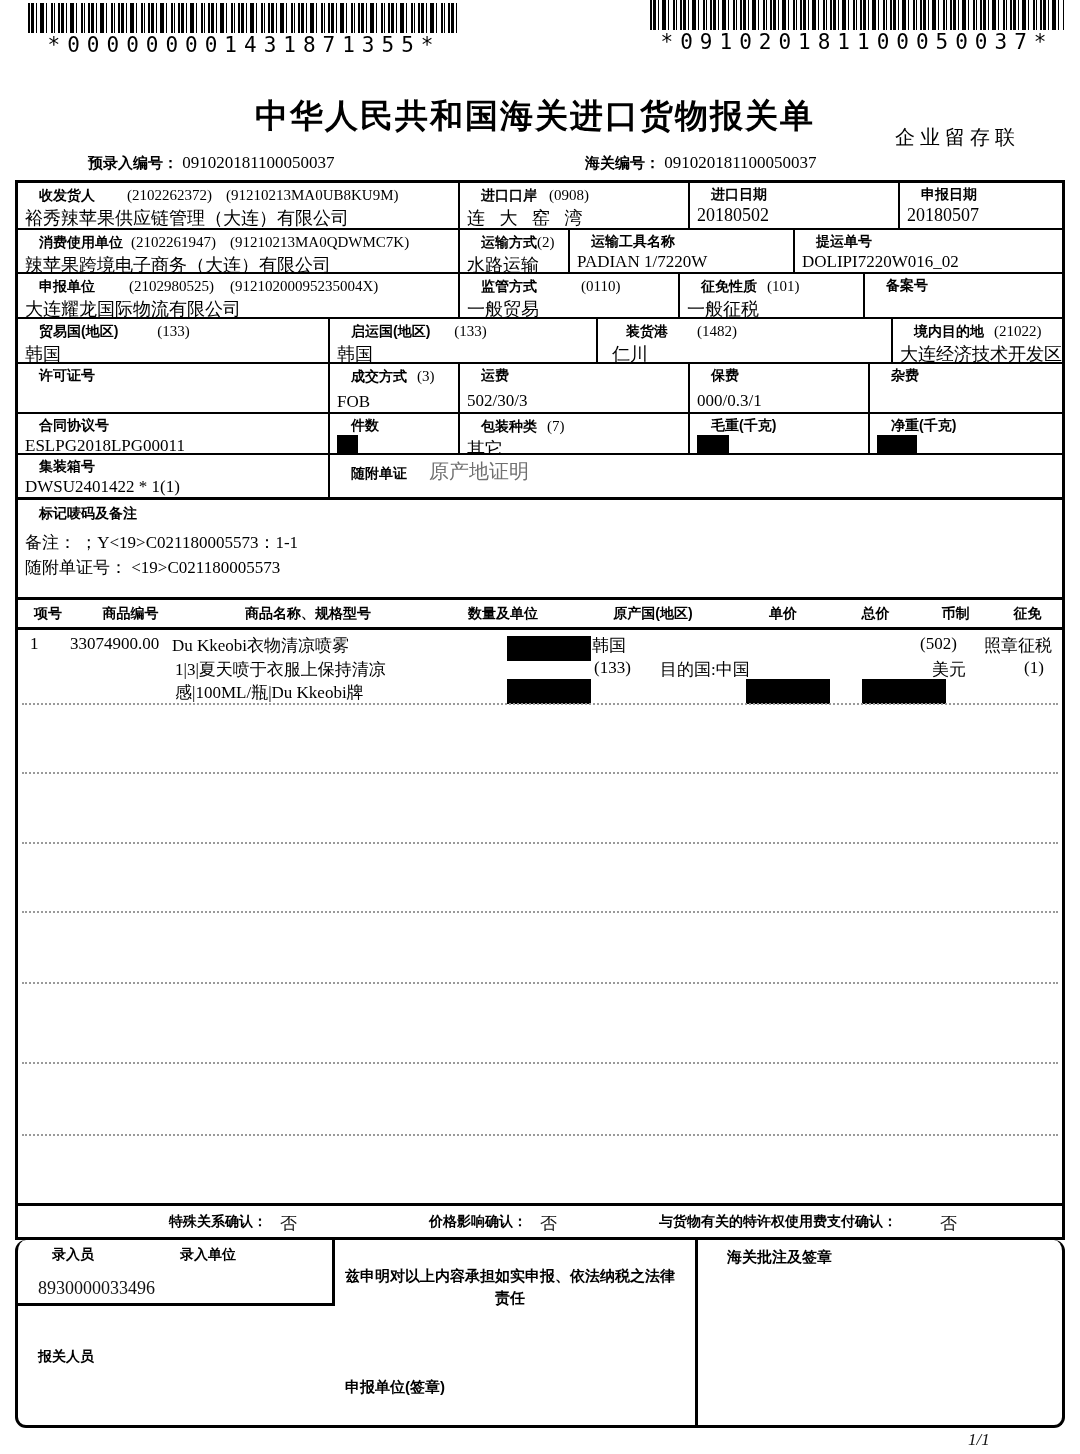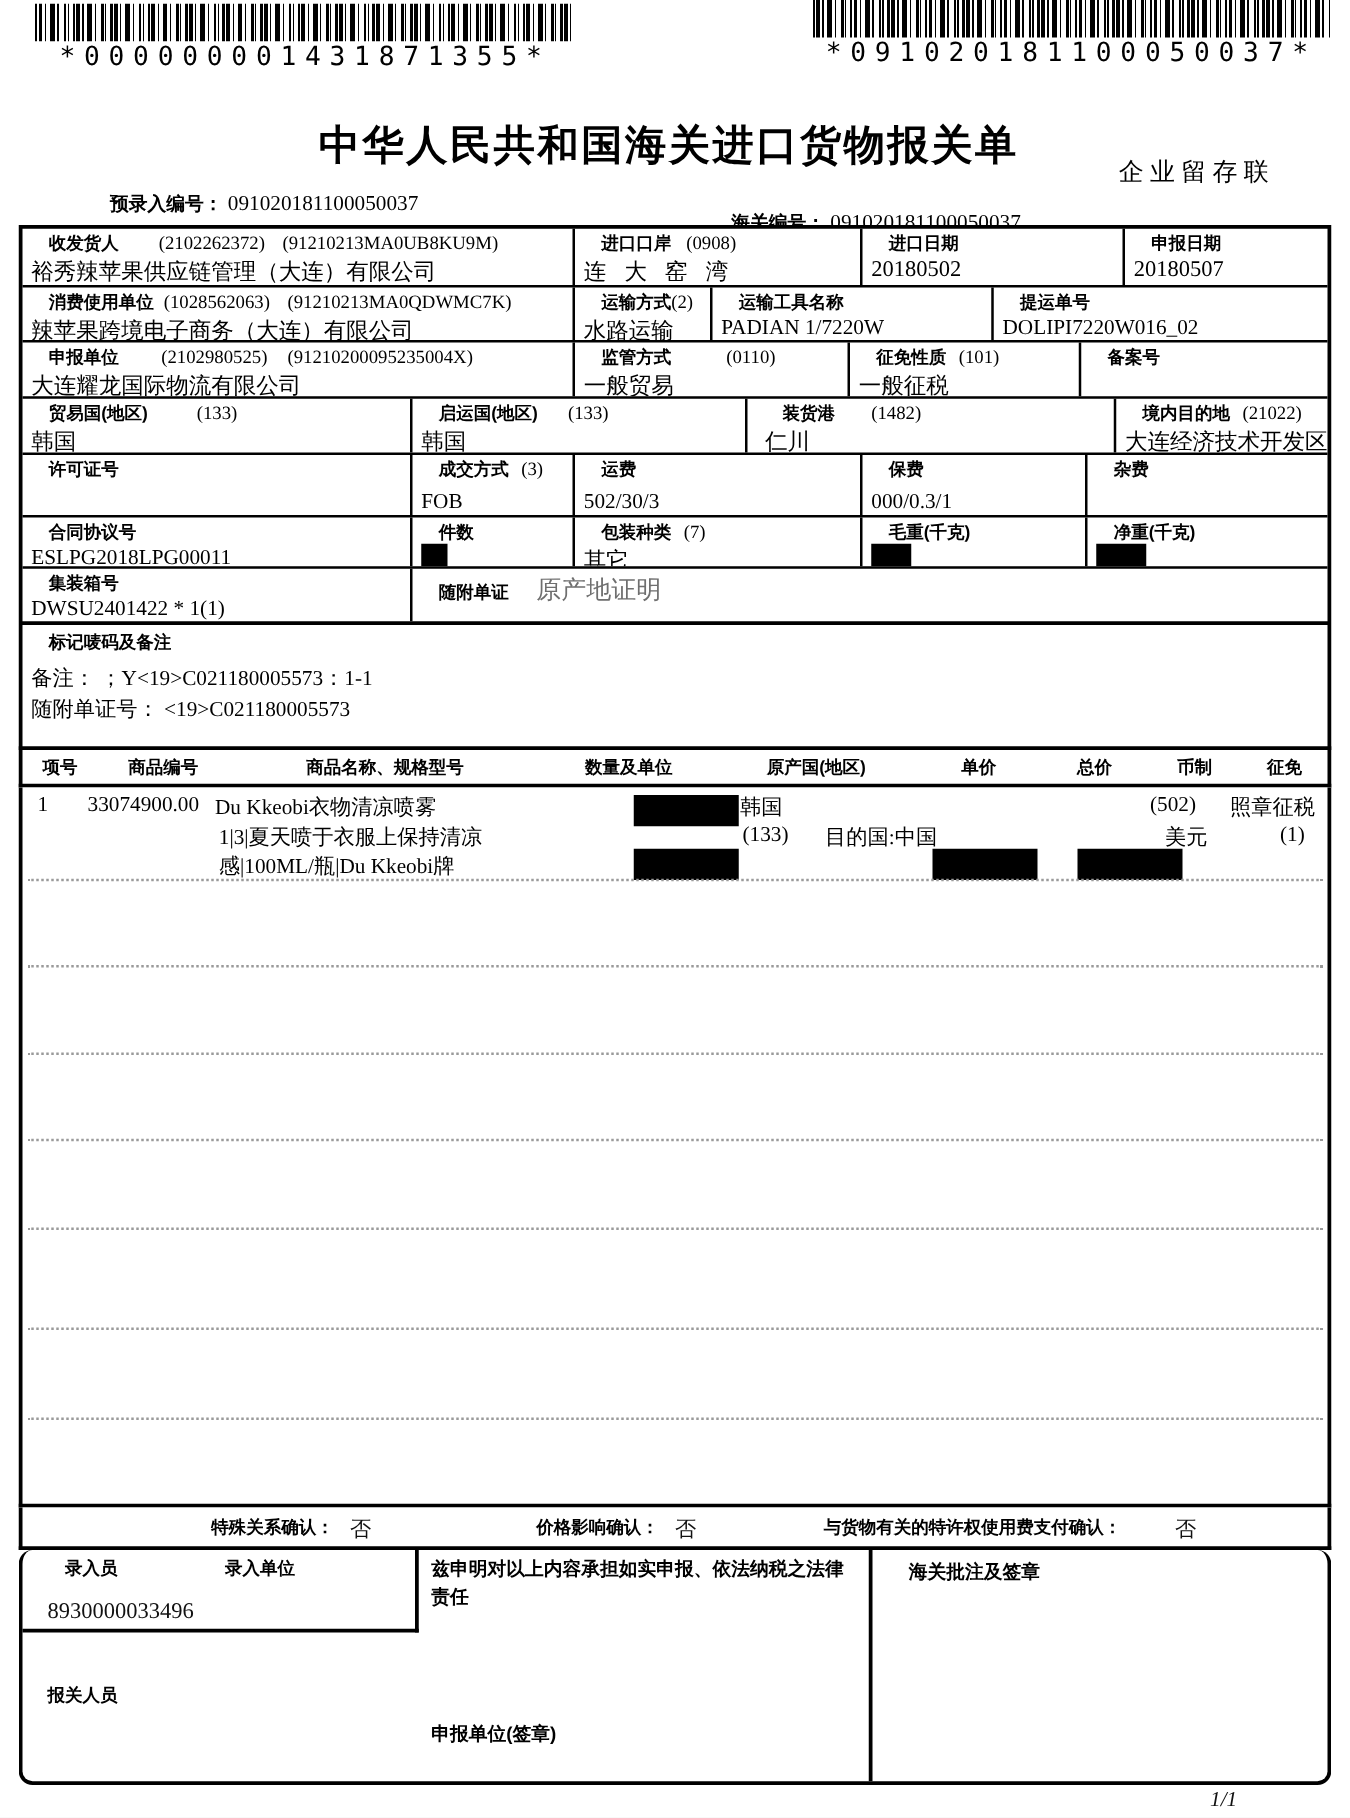--- a/index.html
+++ b/index.html
@@ -62,21 +62,21 @@
   <div class="abs barcode" style="left:650px; top:0px; width:414px; height:30px;"></div>
   <div class="abs barcode-text" style="left:650px; top:30px; width:414px;">*091020181100050037*</div>
 
   <div class="abs title" style="left:160px; top:94px; width:750px;">中华人民共和国海关进口货物报关单</div>
   <div class="abs copy-label" style="left:895px; top:124px;">企业留存联</div>
 
   <div class="abs preentry" style="left:88px; top:153px;">
     <span class="lab">预录入编号：</span>
     <span>091020181100050037</span>
   </div>
-  <div class="abs preentry" style="left:585px; top:168px;">
+  <div class="abs preentry" style="left:585px; top:153px;">
     <span class="lab">海关编号：</span>
     <span>091020181100050037</span>
   </div>
 
   <div class="abs formbox" style="left:15px; top:180px; width:1050px; height:320px; display:flex; flex-direction:column;">
 
     <div class="frow" style="height:45px;">
       <div class="fcell" style="width:440px;">
         <div><span class="lbl">收发货人</span>
              <span class="code" style="margin-left:28px;">(2102262372)</span>
@@ -94,21 +94,21 @@
       </div>
       <div class="fcell" style="flex:1;">
         <div class="lbl">申报日期</div>
         <div class="val">20180507</div>
       </div>
     </div>
 
     <div class="frow" style="height:44px;">
       <div class="fcell" style="width:440px;">
         <div><span class="lbl">消费使用单位</span>
-             <span class="code" style="margin-left:4px;">(1028562063)</span>
+             <span class="code" style="margin-left:4px;">(2102261947)</span>
              <span class="code" style="margin-left:10px;">(91210213MA0QDWMC7K)</span></div>
         <div class="val">辣苹果跨境电子商务（大连）有限公司</div>
       </div>
       <div class="fcell" style="width:110px;">
         <div><span class="lbl">运输方式</span><span class="code">(2)</span></div>
         <div class="val">水路运输</div>
       </div>
       <div class="fcell" style="width:225px;">
         <div class="lbl">运输工具名称</div>
         <div class="val val-sm">PADIAN 1/7220W</div>
@@ -291,21 +291,21 @@
       <div class="abs" style="left:677px; top:0; bottom:0; border-left:3px solid #000;"></div>
 
       <div class="abs" style="left:0; top:0; width:317px; height:66px; border-right:3px solid #000; border-bottom:3px solid #000;">
         <span class="abs lbl" style="left:20px; top:6px;">录入员</span>
         <span class="abs lbl" style="left:148px; top:6px;">录入单位</span>
         <span class="abs val-sm" style="left:20px; top:38px; font-size:18px;">8930000033496</span>
       </div>
 
       <span class="abs lbl" style="left:6px; top:108px;">报关人员</span>
 
-      <div class="abs sans15 b" style="left:327px; top:5px; width:330px; line-height:22px; white-space:normal;">兹申明对以上内容承担如实申报、依法纳税之法律责任</div>
+      <div class="abs sans15 b" style="left:327px; top:25px; width:330px; line-height:22px; white-space:normal;text-align:center;">兹申明对以上内容承担如实申报、依法纳税之法律责任</div>
       <span class="abs sans15 b" style="left:327px; top:138px;">申报单位(签章)</span>
 
       <span class="abs lbl" style="left:695px; top:8px; font-size:15px;">海关批注及签章</span>
     </div>
   </div>
 
   <div class="abs val-sm" style="left:968px; top:1430px;font-style:italic;">1/1</div>
 
 </div>
 

